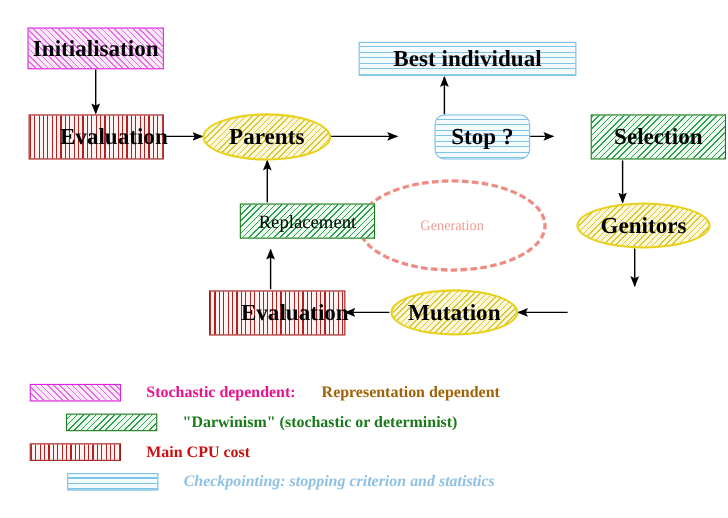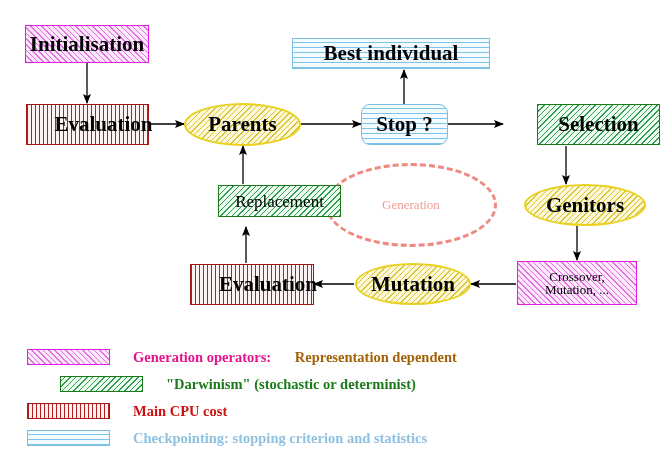--- a/index.html
+++ b/index.html
@@ -63,20 +63,21 @@
     border: 1.5px solid #a01818;
     padding-left: 32px;
   }
   .fill-blue {
     background-color: #f3fbff;
     background-image: repeating-linear-gradient(
         0deg,
         #7fc4e8 0px, #7fc4e8 1px,
         rgba(255,255,255,0) 1px, rgba(255,255,255,0) 5px);
     border: 1.5px solid #79bede;
+    margin-left: 34px;
   }
   .fill-yellow {
     background-color: #fdf8d8;
     background-image: repeating-linear-gradient(
         -45deg,
         #d8c53a 0px, #d8c53a 1px,
         rgba(255,255,255,0) 1px, rgba(255,255,255,0) 4px);
     border: 2px solid #e8d11e;
   }
   .ellipse { border-radius: 50%; }
@@ -200,62 +201,58 @@
   </div>
 
   <div class="node fill-green" style="left:504px; top:104px; width:123px; height:41px;">
     <span class="label t24">Selection</span>
   </div>
 
   <div class="node fill-yellow ellipse" style="left:524px; top:184px; width:122px; height:42px;">
     <span class="label t24">Genitors</span>
   </div>
 
-  <div class="node fill-magenta" style="left:517px; top:261px; width:120px; height:44px; flex-direction:column; justify-content:center;">
-    <span class="label t14">Crossover,</span>
-    <span class="label t14">Mutation, ...</span>
-  </div>
 
   <div class="node fill-yellow ellipse" style="left:355px; top:263px; width:116px; height:42px;">
     <span class="label t24">Mutation</span>
   </div>
 
   <div class="node fill-red" style="left:190px; top:264px; width:124px; height:41px;">
     <span class="label t24">Evaluation</span>
   </div>
 
   <div class="node fill-green" style="left:185px; top:185px; width:123px; height:32px;">
     <span class="label t19">Replacement</span>
   </div>
 
   <div id="legend">
 
     <div class="legend-row" style="top:4px;">
       <div class="swatch fill-magenta"></div>
       <div class="legend-text">
-        <span class="seg1" style="color:#e8138c;">Generation operators:</span>
+        <span class="seg1" style="color:#e8138c;">Stochastic dependent:</span>
         <span class="seg2" style="color:#a16207; margin-left:20px;">Representation dependent</span>
       </div>
     </div>
 
     <div class="legend-row" style="top:31px;">
       <div class="swatch fill-green"></div>
       <div class="legend-text">
         <span class="seg1" style="color:#1a7a1a;">"Darwinism" (stochastic or determinist)</span>
       </div>
     </div>
 
     <div class="legend-row" style="top:58px;">
       <div class="swatch fill-red"></div>
       <div class="legend-text">
         <span class="seg1" style="color:#cc1111;">Main CPU cost</span>
       </div>
     </div>
 
-    <div class="legend-row" style="top:85px;">
+    <div class="legend-row" style="top:85px;font-style:italic;">
       <div class="swatch fill-blue"></div>
       <div class="legend-text">
         <span class="seg1" style="color:#8fc1e3;">Checkpointing: stopping criterion and statistics</span>
       </div>
     </div>
 
   </div>
 
 </div>
 

